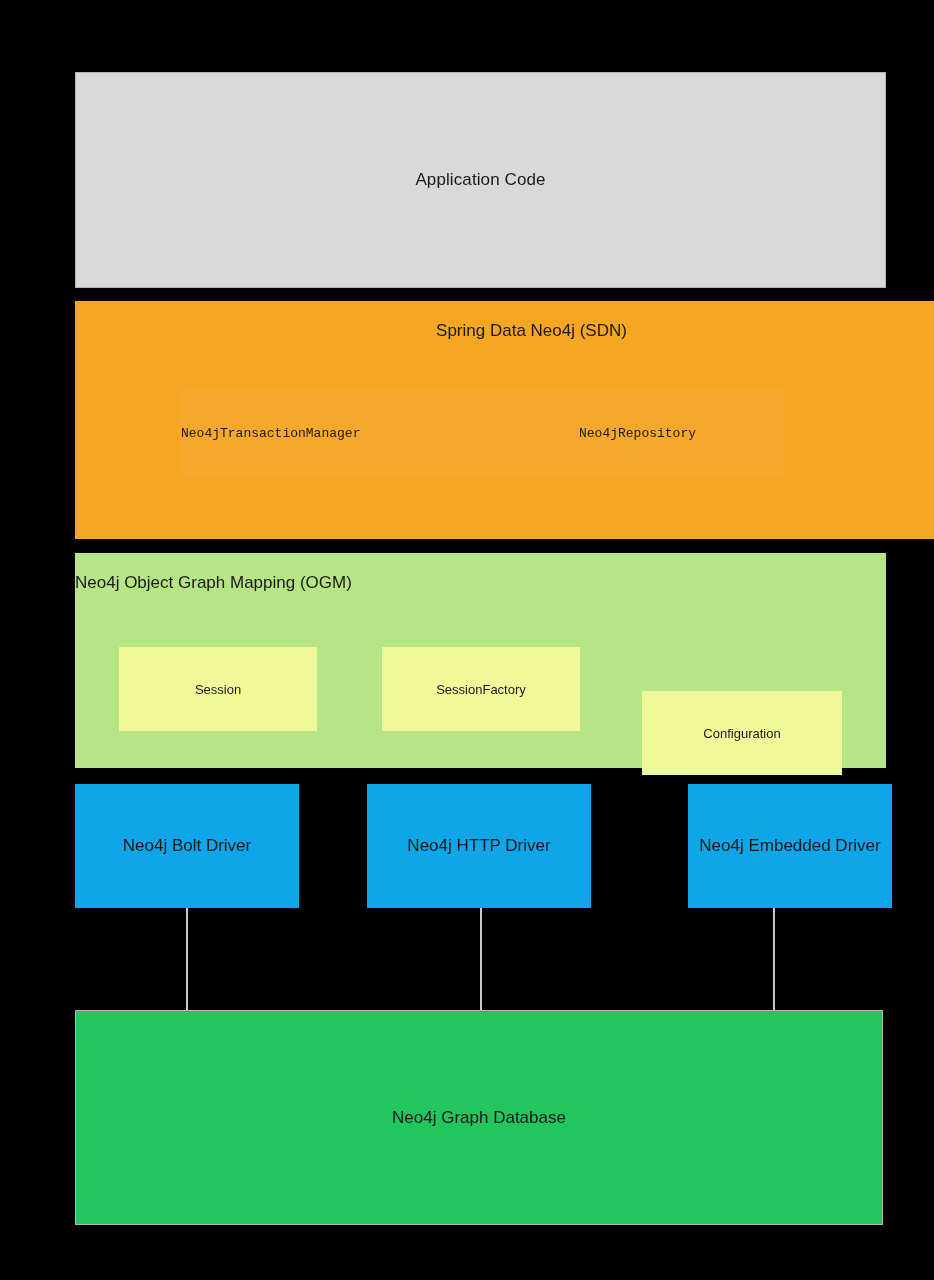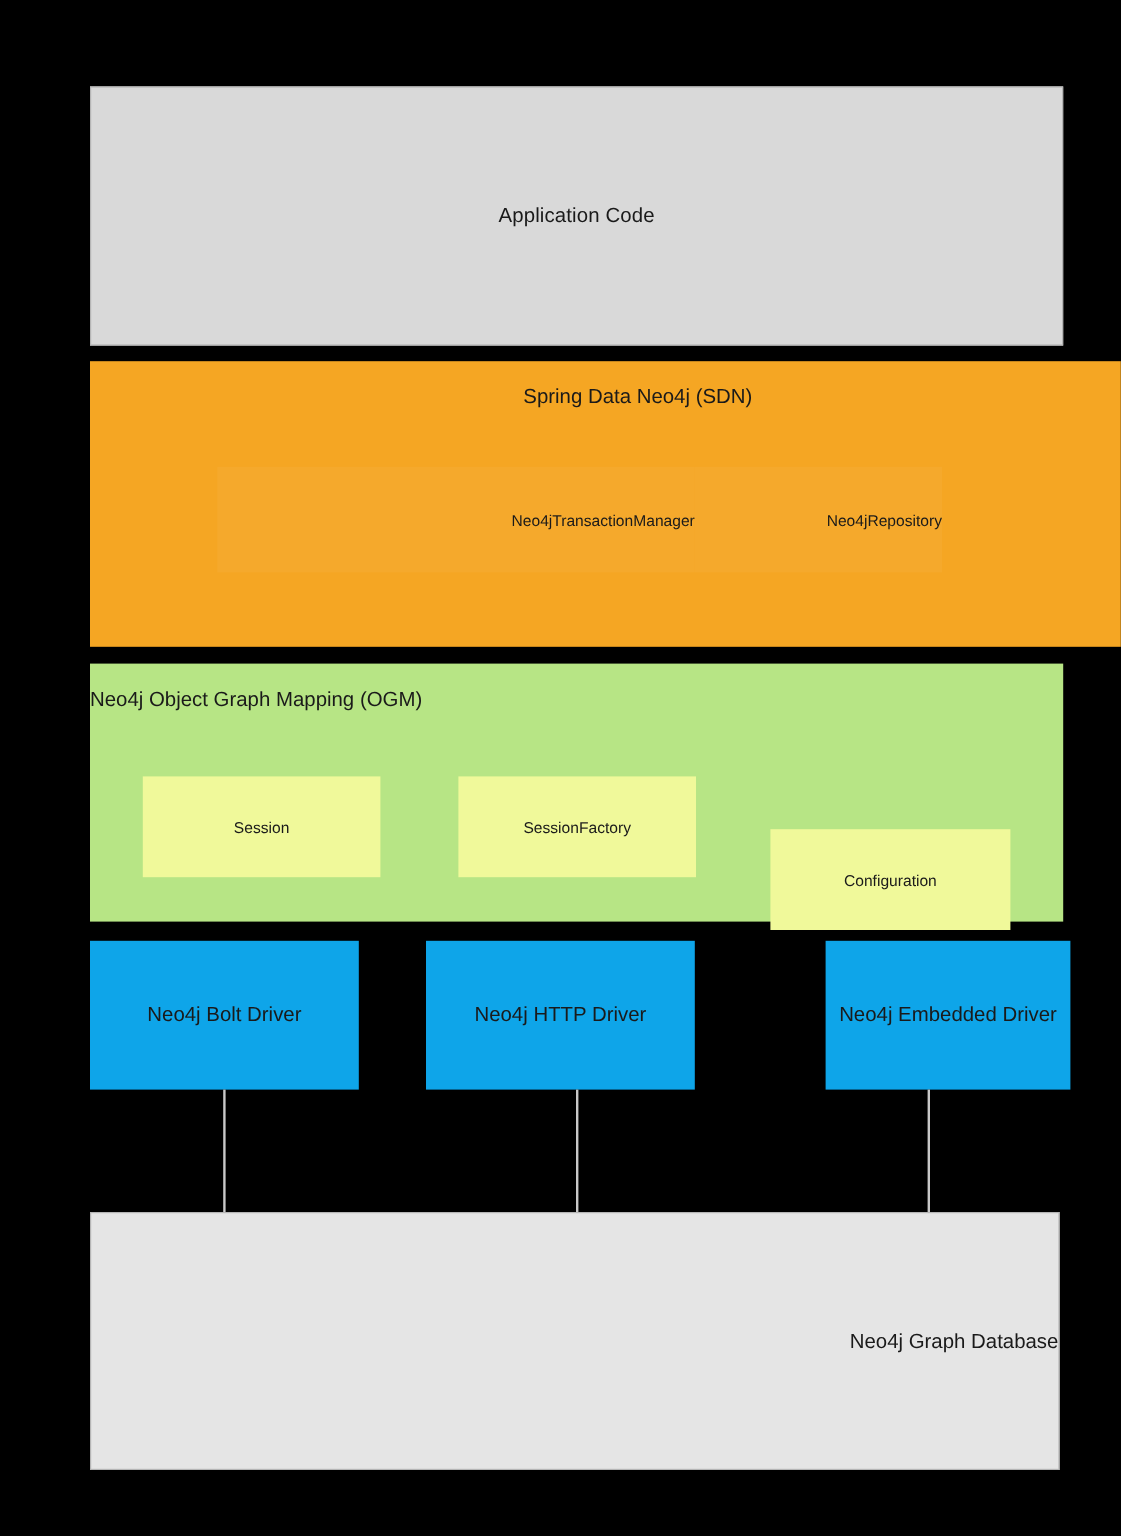--- a/index.html
+++ b/index.html
@@ -65,22 +65,23 @@
     font-size: 17px;
     color: #1a1a1a;
   }
   .sdn-subbox {
     position: absolute;
     top: 88px;
     height: 88px;
     background: rgba(255, 255, 255, 0.045);
     display: flex;
     align-items: center;
-    justify-content: flex-end;
-    box-sizing: border-box;
+    justify-content: flex-start;
+    box-sizing: border-box;
+    font-family: Liberation Mono, monospace;
   }
   .sdn-subbox.sb-1 { left: 106px;  width: 398px; }
   .sdn-subbox.sb-2 { left: 504px;  width: 206px; }
   .sdn-subbox-label {
     font-size: 13px;
     color: #1a1a1a;
   }
 
   
   .ogm {
@@ -123,21 +124,21 @@
     position: absolute;
     top: 784px;
     height: 124px;
     background: #0ea5e9;
     display: flex;
     align-items: center;
     justify-content: center;
     box-sizing: border-box;
   }
   .driver.d-1 { left: 75px;  width: 224px; }
-  .driver.d-2 { left: 355px; width: 224px; }
+  .driver.d-2 { left: 367px; width: 224px; }
   .driver.d-3 { left: 659px; width: 204px; margin-left: 29px; }
   .driver-label {
     font-size: 17px;
     color: #1a1a1a;
     white-space: nowrap;
   }
 
   
   .connector {
     position: absolute;
@@ -149,23 +150,22 @@
   .connector.c-1 { left: 186px; }
   .connector.c-2 { left: 480px; }
   .connector.c-3 { left: 773px; }
 
   
   .database {
     left: 75px;
     top: 1010px;
     width: 808px;
     height: 215px;
-    background: #e5e5e5;
+    background: #22c55e;
     border: 1px solid #b5b5b5;
-    justify-content: flex-end;
   }
   .database-label {
     font-size: 17px;
     color: #1a1a1a;
   }
 </style>
 </head>
 <body>
 
 <div class="stage">

